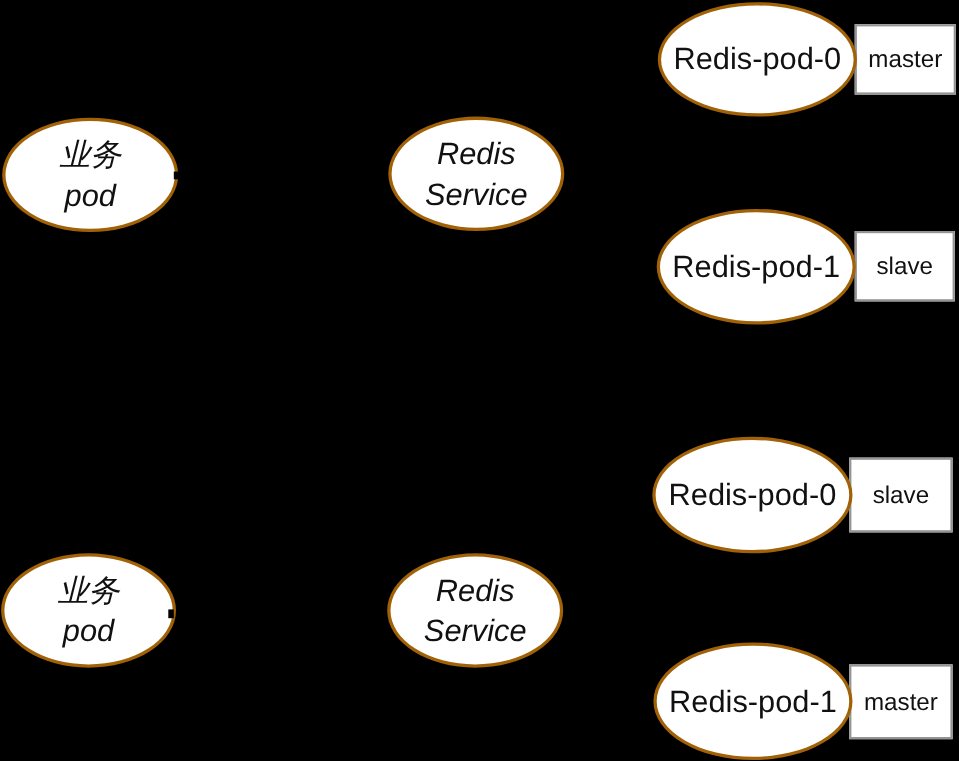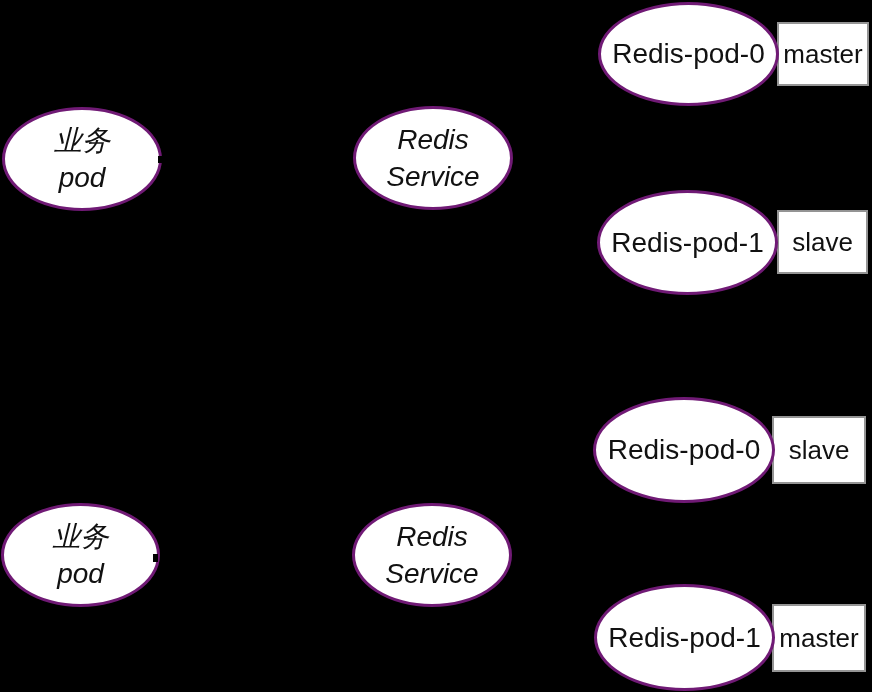--- a/index.html
+++ b/index.html
@@ -20,41 +20,41 @@
     background: #ffffff;
     box-sizing: border-box;
     display: flex;
     flex-direction: column;
     align-items: center;
     justify-content: center;
     color: #111111;
     text-align: center;
   }
   .ellipse {
-    border: 3px solid #701a75;
+    border: 3px solid #a16207;
     border-radius: 50%;
     z-index: 2;
   }
   .rect {
     border: 2px solid #949494;
     z-index: 1;
   }
   .node .line {
     display: block;
     font-size: 28px;
     line-height: 37px;
     white-space: nowrap;
     font-style: italic;
   }
   .pod-name {
     font-size: 28px;
     white-space: nowrap;
   }
   .role-label {
-    font-size: 26px;
+    font-size: 22px;
     white-space: nowrap;
   }
   
   .biz-top      { left: 2px;   top: 107px; width: 160px; height: 104px; }
   .svc-top      { left: 353px; top: 106px; width: 160px; height: 104px; }
   .pod0-top     { left: 598px; top: 2px;   width: 181px; height: 104px; }
   .pod0-top-r   { left: 777px; top: 22px;  width: 92px;  height: 64px;  }
   .pod1-top     { left: 597px; top: 190px; width: 181px; height: 105px; }
   .pod1-top-r   { left: 777px; top: 210px; width: 91px;  height: 64px;  }
   

